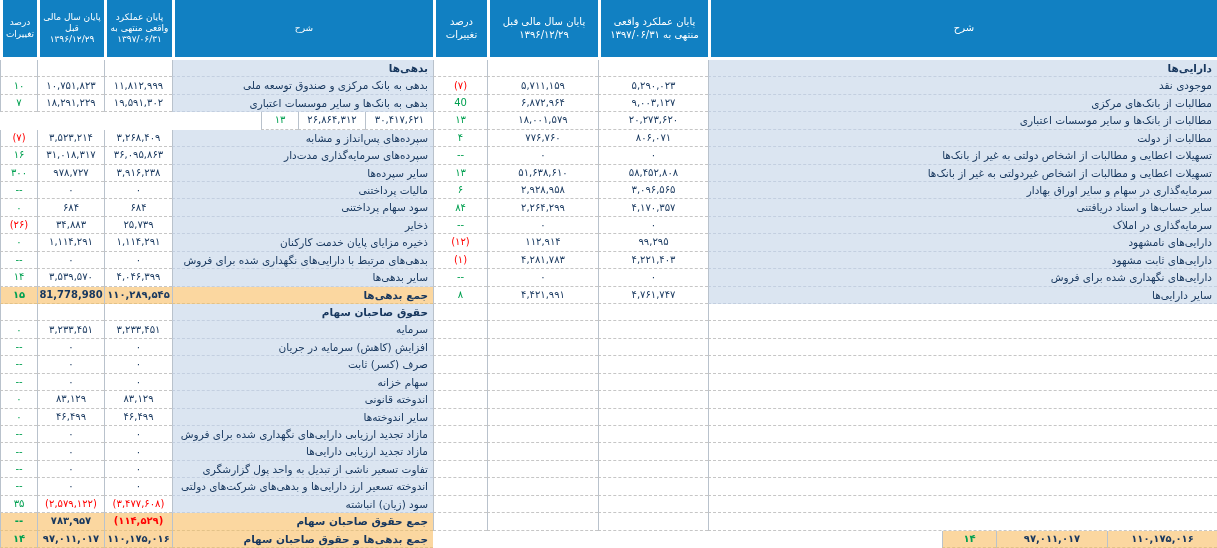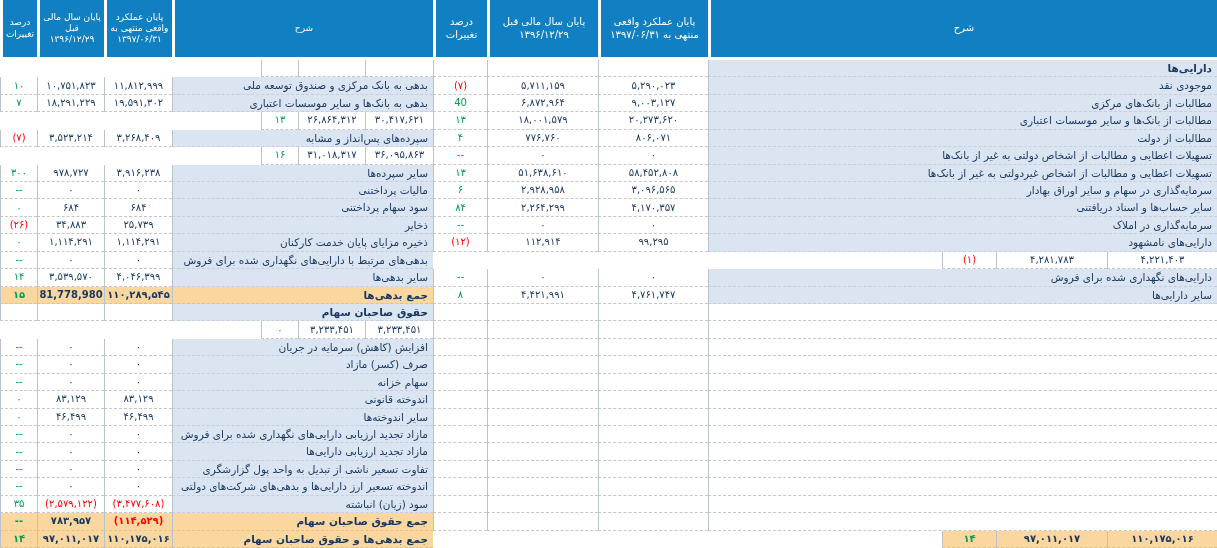--- a/index.html
+++ b/index.html
@@ -137,20 +137,21 @@
           <div class="cell num prev">۰</div>
           <div class="cell chg">--</div>
         </div>
         <div class="row item">
           <div class="cell desc">دارایی‌های نامشهود</div>
           <div class="cell num cur">۹۹,۲۹۵</div>
           <div class="cell num prev">۱۱۲,۹۱۴</div>
           <div class="cell chg neg">(۱۲)</div>
         </div>
         <div class="row item">
+          <div class="cell desc">دارایی‌های ثابت مشهود</div>
           <div class="cell num cur">۴,۲۲۱,۴۰۳</div>
           <div class="cell num prev">۴,۲۸۱,۷۸۳</div>
           <div class="cell chg neg">(۱)</div>
         </div>
         <div class="row item">
           <div class="cell desc">دارایی‌های نگهداری شده برای فروش</div>
           <div class="cell num cur">۰</div>
           <div class="cell num prev">۰</div>
           <div class="cell chg">--</div>
         </div>
@@ -248,20 +249,21 @@
 
   <section class="tbl liabilities">
     <div class="thead">
       <div class="th desc">شرح</div>
       <div class="th cur">پایان عملکرد واقعی منتهی به ۱۳۹۷/۰۶/۳۱</div>
       <div class="th prev">پایان سال مالی قبل ۱۳۹۶/۱۲/۲۹</div>
       <div class="th chg">درصد تغییرات</div>
     </div>
     <div class="tbody">
         <div class="row section">
+          <div class="cell desc">بدهی‌ها</div>
           <div class="cell num cur"></div>
           <div class="cell num prev"></div>
           <div class="cell chg"></div>
         </div>
         <div class="row item">
           <div class="cell desc">بدهی به بانک مرکزی و صندوق توسعه ملی</div>
           <div class="cell num cur">۱۱,۸۱۲,۹۹۹</div>
           <div class="cell num prev">۱۰,۷۵۱,۸۲۳</div>
           <div class="cell chg">۱۰</div>
         </div>
@@ -276,20 +278,21 @@
           <div class="cell num prev">۲۶,۸۶۴,۳۱۲</div>
           <div class="cell chg">۱۳</div>
         </div>
         <div class="row item">
           <div class="cell desc">سپرده‌های پس‌انداز و مشابه</div>
           <div class="cell num cur">۳,۲۶۸,۴۰۹</div>
           <div class="cell num prev">۳,۵۲۳,۲۱۴</div>
           <div class="cell chg neg">(۷)</div>
         </div>
         <div class="row item">
+          <div class="cell desc">سپرده‌های سرمایه‌گذاری مدت‌دار</div>
           <div class="cell num cur">۳۶,۰۹۵,۸۶۳</div>
           <div class="cell num prev">۳۱,۰۱۸,۳۱۷</div>
           <div class="cell chg">۱۶</div>
         </div>
         <div class="row item">
           <div class="cell desc">سایر سپرده‌ها</div>
           <div class="cell num cur">۳,۹۱۶,۲۳۸</div>
           <div class="cell num prev">۹۷۸,۷۲۷</div>
           <div class="cell chg">۳۰۰</div>
         </div>
@@ -335,32 +338,33 @@
           <div class="cell num prev">81,778,980</div>
           <div class="cell chg">۱۵</div>
         </div>
         <div class="row section">
           <div class="cell desc">حقوق صاحبان سهام</div>
           <div class="cell num cur"></div>
           <div class="cell num prev"></div>
           <div class="cell chg"></div>
         </div>
         <div class="row item">
+          <div class="cell desc">سرمایه</div>
           <div class="cell num cur">۳,۲۳۳,۴۵۱</div>
           <div class="cell num prev">۳,۲۳۳,۴۵۱</div>
           <div class="cell chg">۰</div>
         </div>
         <div class="row item">
           <div class="cell desc">افزایش (کاهش) سرمایه در جریان</div>
           <div class="cell num cur">۰</div>
           <div class="cell num prev">۰</div>
           <div class="cell chg">--</div>
         </div>
         <div class="row item">
-          <div class="cell desc">صرف (کسر) مازاد</div>
+          <div class="cell desc">صرف (کسر) ثابت</div>
           <div class="cell num cur">۰</div>
           <div class="cell num prev">۰</div>
           <div class="cell chg">--</div>
         </div>
         <div class="row item">
           <div class="cell desc">سهام خزانه</div>
           <div class="cell num cur">۰</div>
           <div class="cell num prev">۰</div>
           <div class="cell chg">--</div>
         </div>

